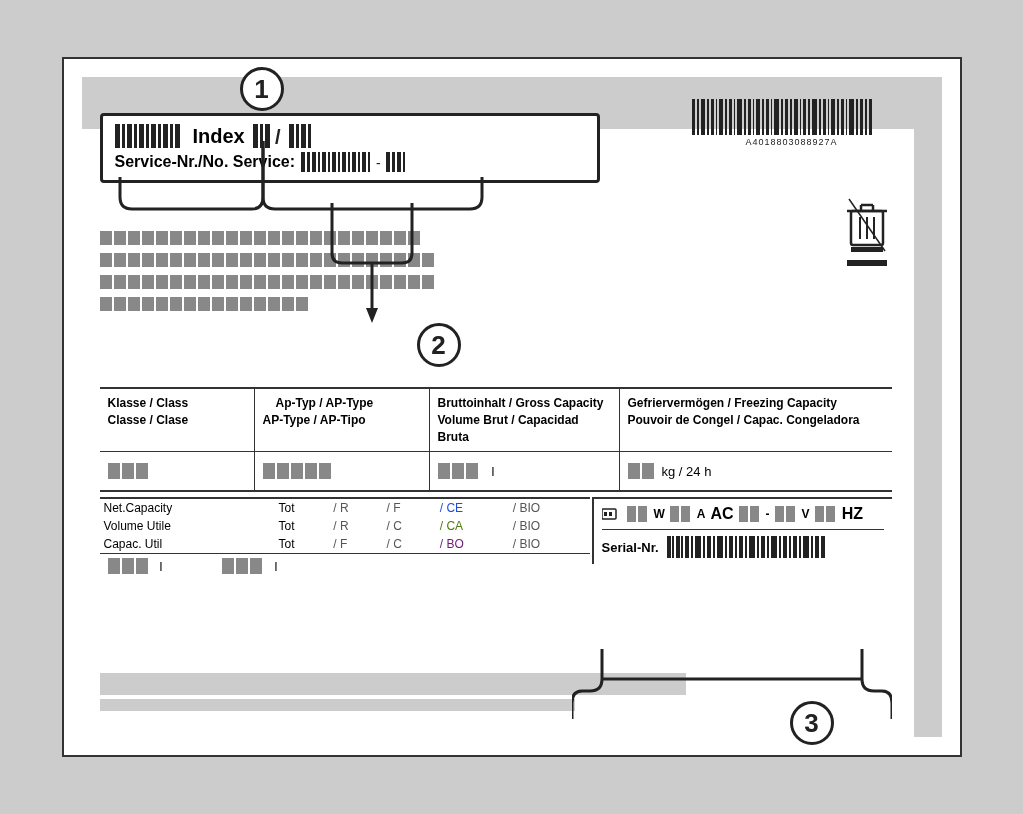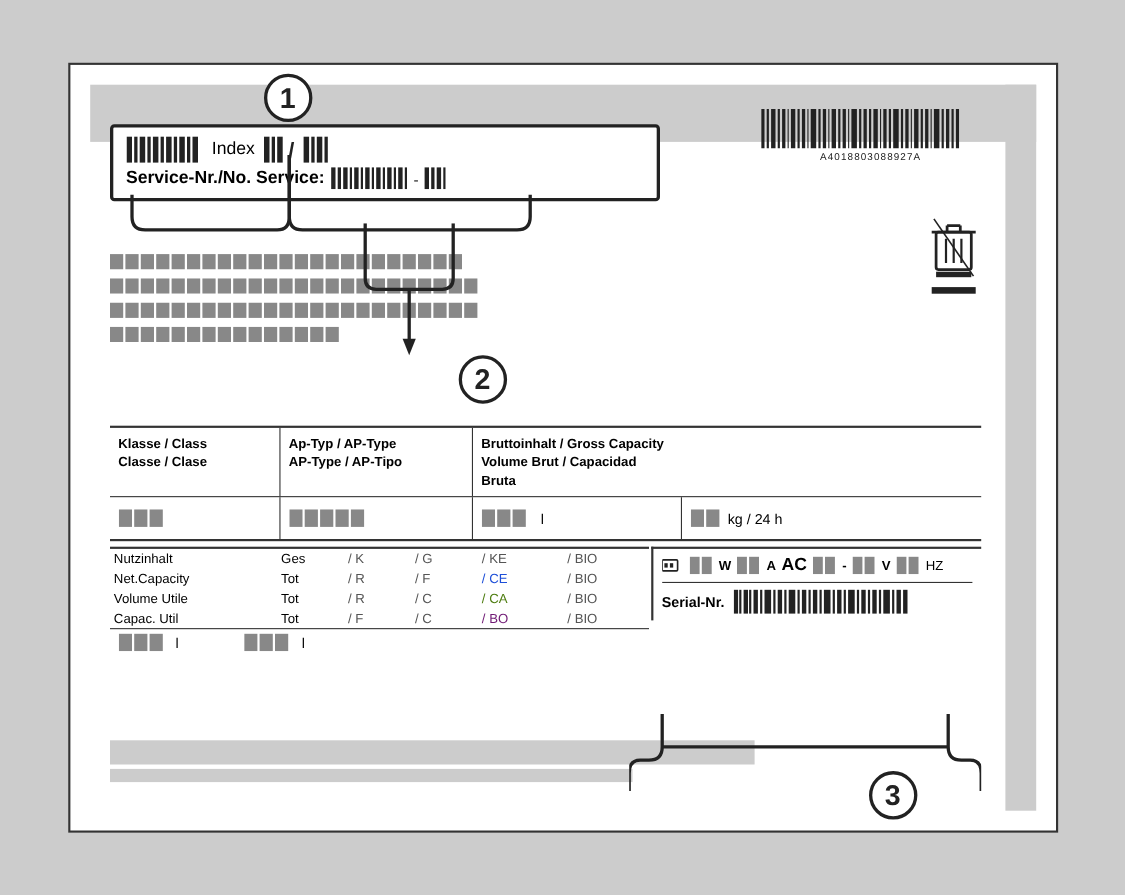--- a/index.html
+++ b/index.html
@@ -368,21 +368,21 @@
           <rect x="12" y="0" width="5" height="24" fill="#222"></rect>
           <rect x="19" y="0" width="3" height="24" fill="#222"></rect>
           <rect x="24" y="0" width="5" height="24" fill="#222"></rect>
           <rect x="31" y="0" width="3" height="24" fill="#222"></rect>
           <rect x="36" y="0" width="5" height="24" fill="#222"></rect>
           <rect x="43" y="0" width="3" height="24" fill="#222"></rect>
           <rect x="48" y="0" width="5" height="24" fill="#222"></rect>
           <rect x="55" y="0" width="3" height="24" fill="#222"></rect>
           <rect x="60" y="0" width="5" height="24" fill="#222"></rect>
         </svg>
-        <span style="font-size:16px;font-weight:normal;">Index</span>
+        <span style="font-size:20px;font-weight:bold;">Index</span>
 
         <svg width="80" height="24" viewBox="0 0 80 24">
           <rect x="0" y="0" width="5" height="24" fill="#222"></rect>
           <rect x="7" y="0" width="3" height="24" fill="#222"></rect>
           <rect x="12" y="0" width="5" height="24" fill="#222"></rect>
           <text x="22" y="20" font-size="20" fill="#222" font-family="Arial">/</text>
           <rect x="36" y="0" width="5" height="24" fill="#222"></rect>
           <rect x="43" y="0" width="3" height="24" fill="#222"></rect>
           <rect x="48" y="0" width="5" height="24" fill="#222"></rect>
           <rect x="55" y="0" width="3" height="24" fill="#222"></rect>
@@ -537,26 +537,30 @@
     </div>
 
     <div class="table-section">
 
       <div class="table-header-row">
         <div class="table-col col1">
           <span style="white-space:pre-line;">Klasse / Class
 Classe / Clase</span>
         </div>
         <div class="table-col col2">
-          <span style="white-space:pre-line;">Ap-Typ / AP-Type
+          <span style="white-space:pre-line;margin-left:13px;">Ap-Typ / AP-Type
 AP-Type / AP-Tipo</span>
         </div>
         <div class="table-col col3">
           <span style="white-space:pre-line;">Bruttoinhalt / Gross Capacity
 Volume Brut / Capacidad Bruta</span>
+        </div>
+        <div class="table-col col4">
+          <span style="white-space:pre-line;">Gefriervermögen / Freezing Capacity
+Pouvoir de Congel / Capac. Congeladora</span>
         </div>
       </div>
 
       <div class="table-data-row">
         <div class="td-cell col1">
           <svg width="60" height="16" viewBox="0 0 60 16">
             <rect x="0" y="0" width="12" height="16" fill="#888"></rect>
             <rect x="14" y="0" width="12" height="16" fill="#888"></rect>
             <rect x="28" y="0" width="12" height="16" fill="#888"></rect>
           </svg>
@@ -584,28 +588,20 @@
             <rect x="14" y="0" width="12" height="16" fill="#888"></rect>
           </svg>
           <span style="font-size:13px;">kg / 24 h</span>
         </div>
       </div>
     </div>
 
     <div class="net-table">
       <table style="border-collapse:collapse;font-size:12px;width:490px;">
         <tbody>
-            <tr>
-          <td style="padding:2px 4px;width:90px;">Nutzinhalt</td>
-          <td style="padding:2px 4px;width:36px;">Ges</td>
-          <td style="padding:2px 4px;width:36px;color:#555;">/ K</td>
-          <td style="padding:2px 4px;width:36px;color:#555;">/ G</td>
-          <td style="padding:2px 4px;width:46px;color:#555;">/ KE</td>
-          <td style="padding:2px 4px;width:46px;color:#555;">/ BIO</td>
-        </tr>
         <tr>
           <td style="padding:2px 4px;">Net.Capacity</td>
           <td style="padding:2px 4px;">Tot</td>
           <td style="padding:2px 4px;color:#555;">/ R</td>
           <td style="padding:2px 4px;color:#555;">/ F</td>
           <td style="padding:2px 4px;color:#1d4ed8;">/ CE</td>
           <td style="padding:2px 4px;color:#555;">/ BIO</td>
         </tr>
         <tr>
           <td style="padding:2px 4px;">Volume Utile</td>
@@ -671,21 +667,21 @@
         <span style="font-size:12px;font-weight:bold;">-</span>
         <svg width="22" height="16" viewBox="0 0 22 16">
           <rect x="0" y="0" width="9" height="16" fill="#888"></rect>
           <rect x="11" y="0" width="9" height="16" fill="#888"></rect>
         </svg>
         <span style="font-size:12px;font-weight:bold;">V</span>
         <svg width="22" height="16" viewBox="0 0 22 16">
           <rect x="0" y="0" width="9" height="16" fill="#888"></rect>
           <rect x="11" y="0" width="9" height="16" fill="#888"></rect>
         </svg>
-        <span style="font-size:12px;font-weight:normal;">HZ</span>
+        <span style="font-size:16px;font-weight:bold;">HZ</span>
       </div>
 
       <div class="serial-row">
         <span>Serial-Nr.</span>
         <svg width="160" height="22" viewBox="0 0 160 22">
           <rect x="0" y="0" width="4" height="22" fill="#222"></rect>
           <rect x="5" y="0" width="2" height="22" fill="#222"></rect>
           <rect x="9" y="0" width="4" height="22" fill="#222"></rect>
           <rect x="14" y="0" width="2" height="22" fill="#222"></rect>
           <rect x="18" y="0" width="4" height="22" fill="#222"></rect>

